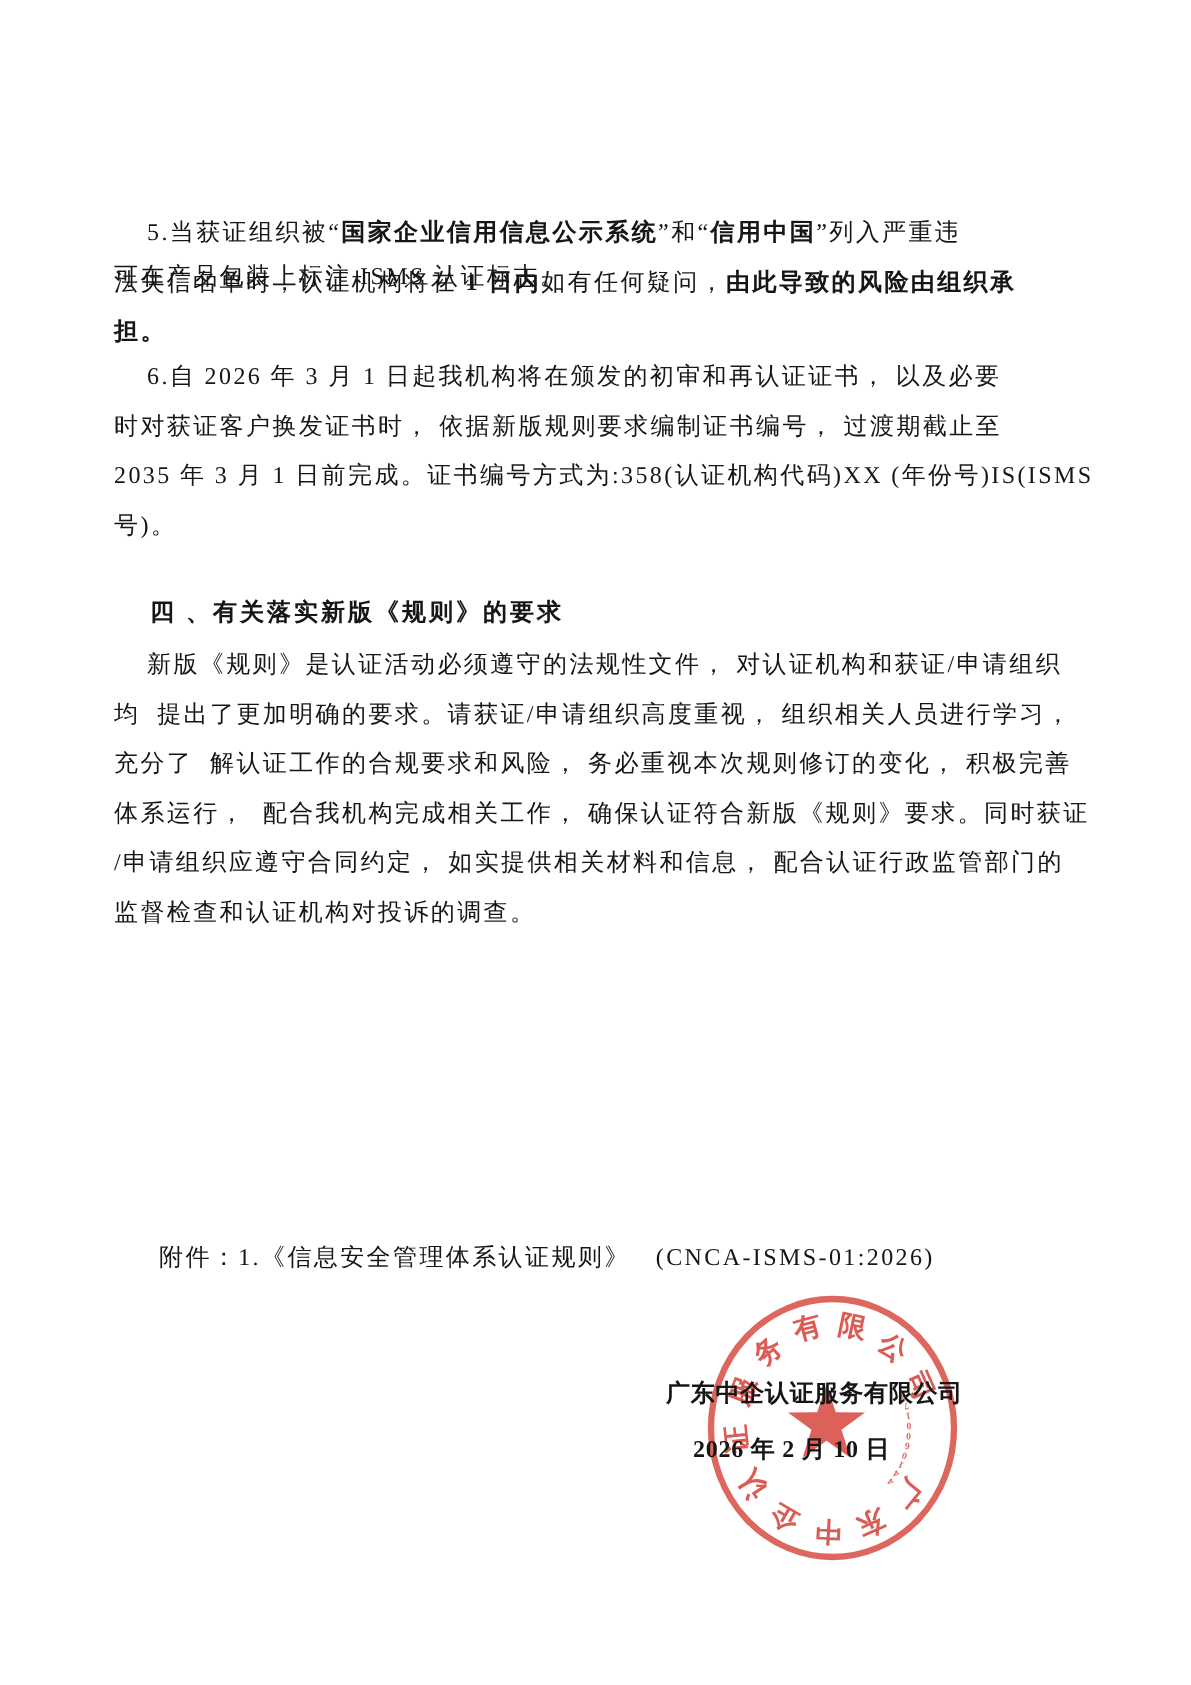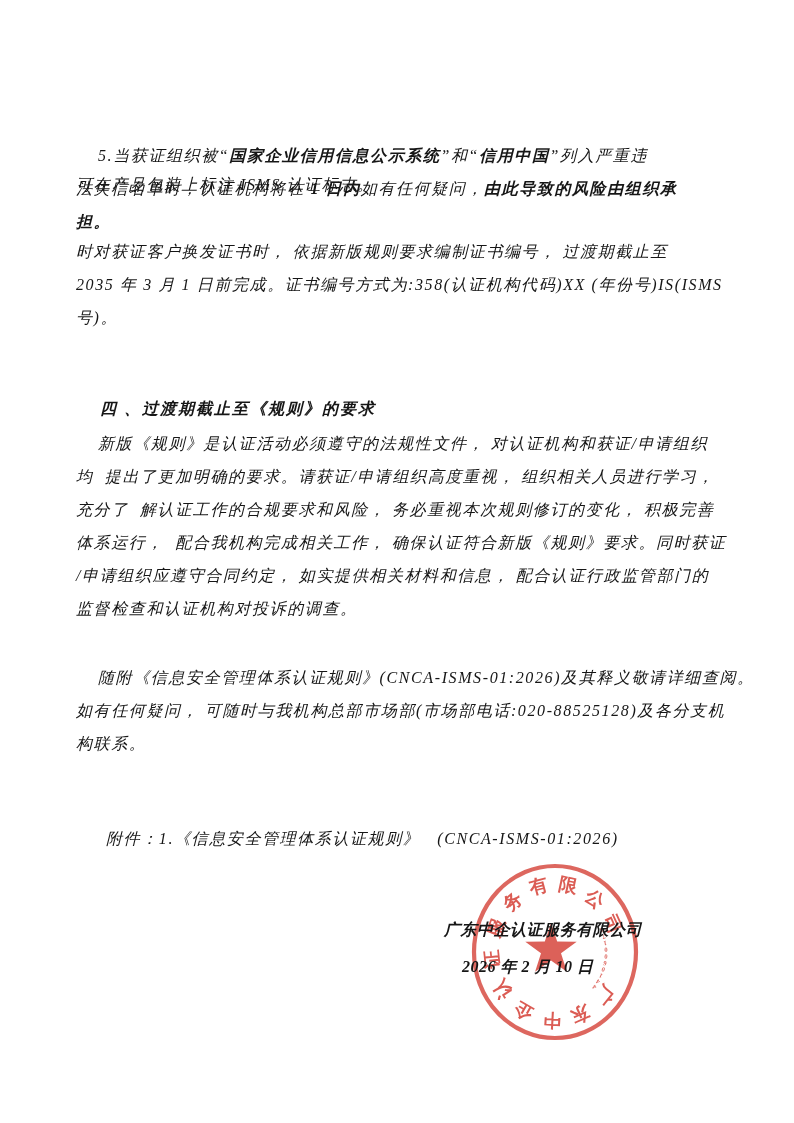--- a/index.html
+++ b/index.html
@@ -2,48 +2,47 @@
 <html><head>
 <meta charset="utf-8">
 <style>
   html,body { margin:0; padding:0; background:#ffffff; }
   .page {
     position:relative; width:794px; height:1123px; background:#ffffff;
     font-family:"Liberation Serif", serif; color:#161616; overflow:hidden;
   }
   .blk {
     position:absolute; z-index:2; white-space:pre;
-    font-size:16px; letter-spacing:1.6px; line-height:33px;font-style:italic;
+    font-size:16px; letter-spacing:1.6px; line-height:33px;
   }
   .blk .line { height:33px; }
   .ind { text-indent:22px; }
   .b { font-weight:bold; }
   .bold { font-weight:bold; }
   .seal { position:absolute; z-index:1; left:465px; top:858px; width:180px; height:188px; }
   .seal svg { display:block; }
   .seal text { font-family:"Liberation Serif", serif; }
 </style>
 </head>
 <body>
 
 <div class="page">
 
   <div class="blk" style="top:102px;left:76px">
     <div class="line">可在产品包装上标注 ISMS 认证标志。</div>
   </div>
 
   <div class="blk" style="top:139px;left:76px"><div class="line ind"><span>5.当获证组织被“</span><span class="b">国家企业信用信息公示系统</span><span>”和“</span><span class="b">信用中国</span><span>”列入严重违</span></div><div class="line"><span>法失信名单时，认证机构将在 </span><span class="b">1 日内</span><span>如有任何疑问，</span><span class="b">由此导致的风险由组织承</span></div><div class="line"><span class="b">担。</span></div></div>
 
-  <div class="blk" style="top:236px;left:76px;line-height:32.5px"><div class="line">时对获证客户换发证书时， 依据新版规则要求编制证书编号， 过渡期截止至</div><div class="line">2035 年 3 月 1 日前完成。证书编号方式为:358(认证机构代码)XX (年份号)IS(ISMS</div><div class="line">号)。</div></div>
+  <div class="blk" style="top:236px;left:76px;line-height:32.5px"><div class="line ind">6.自 2026 年 3 月 1 日起我机构将在颁发的初审和再认证证书， 以及必要</div><div class="line">时对获证客户换发证书时， 依据新版规则要求编制证书编号， 过渡期截止至</div><div class="line">2035 年 3 月 1 日前完成。证书编号方式为:358(认证机构代码)XX (年份号)IS(ISMS</div><div class="line">号)。</div></div>
 
-  <div class="blk bold" style="top:392px;left:100px;letter-spacing:2px">四 、过渡期截止至《规则》的要求</div>
+  <div class="blk bold" style="top:392px;left:100px;letter-spacing:2px">四 、有关落实新版《规则》的要求</div>
 
   <div class="blk" style="top:427px;left:76px"><div class="line ind">新版《规则》是认证活动必须遵守的法规性文件， 对认证机构和获证/申请组织</div><div class="line">均  提出了更加明确的要求。请获证/申请组织高度重视， 组织相关人员进行学习，</div><div class="line">充分了  解认证工作的合规要求和风险， 务必重视本次规则修订的变化， 积极完善</div><div class="line">体系运行，  配合我机构完成相关工作， 确保认证符合新版《规则》要求。同时获证</div><div class="line">/申请组织应遵守合同约定， 如实提供相关材料和信息， 配合认证行政监管部门的</div><div class="line">监督检查和认证机构对投诉的调查。</div></div>
 
-  <div class="blk" style="top:661px;left:76px"><div class="line ind">随附《信息安全管理体系认证规则》(CNCA-ISMS-01:2026)及其释义敬请详细查阅。</div><div class="line">如有任何疑问， 可随时与我机构总部市场部(市场部电话:020-88525128)及各分支机</div><div class="line">构联系。</div></div>
 
 
   <div class="blk" style="top:822px;left:106px">附件：1.《信息安全管理体系认证规则》   (CNCA-ISMS-01:2026)</div>
 
 
   <div class="blk bold" style="top:913px;left:444px;letter-spacing:0.5px">广东中企认证服务有限公司</div>
 
   <div class="blk bold" style="top:950px;left:462px;letter-spacing:0.5px">2026 年 2 月 10 日</div>
 
   <div class="seal">

